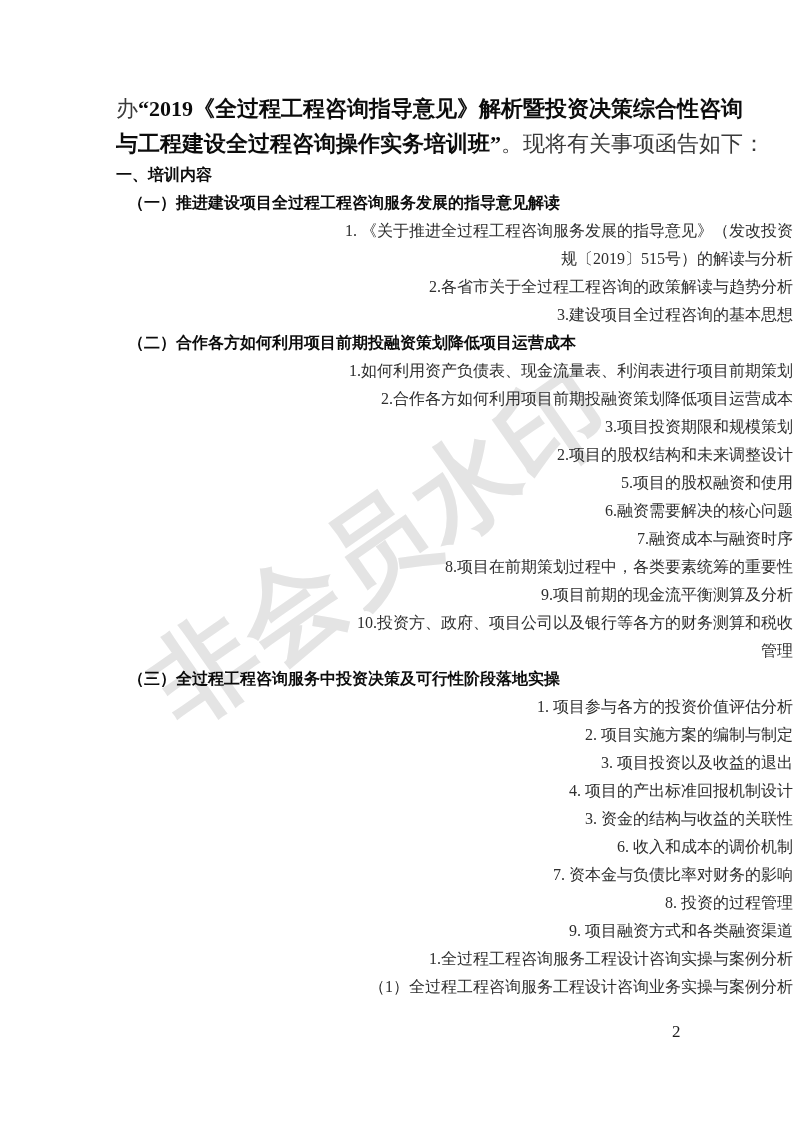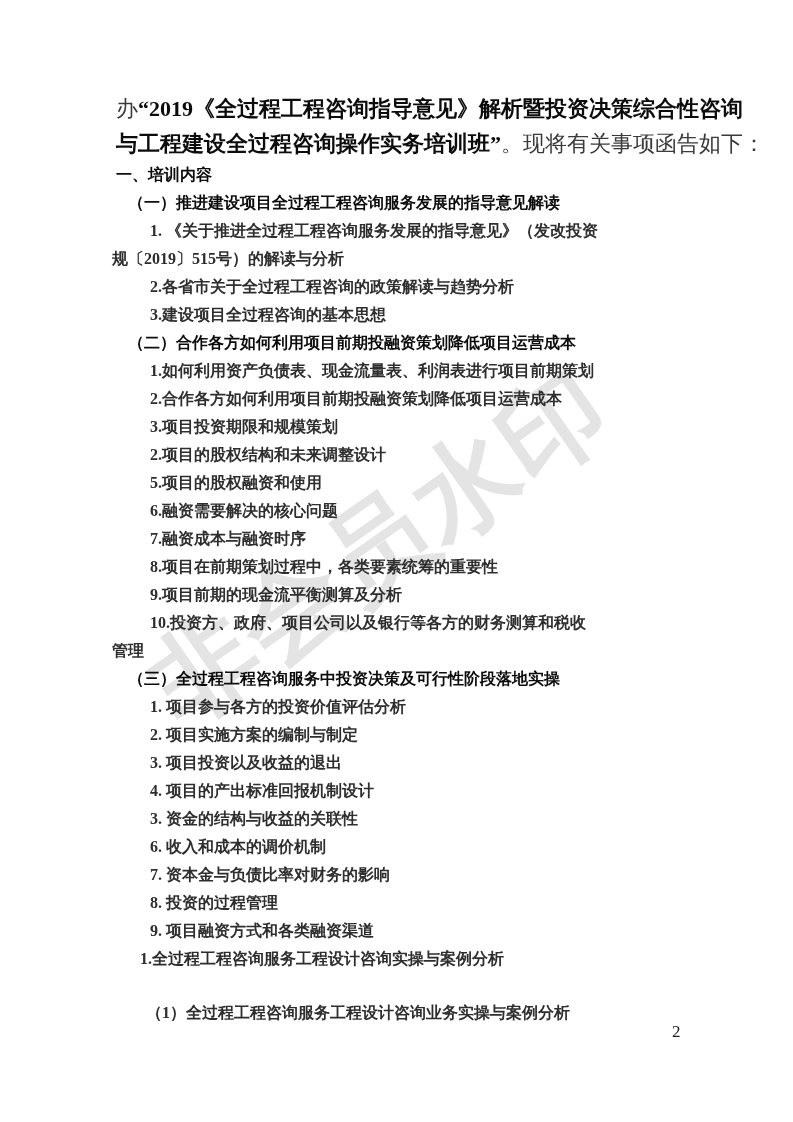--- a/index.html
+++ b/index.html
@@ -37,28 +37,28 @@
     line-height:28px;
     font-size:16px;
     color:#2e2e2e;
     white-space:nowrap;
   }
   .ln .reg{font-weight:400;color:#3a3a3a;}
   .ln .bold{font-weight:700;color:#0c0c0c;}
   .t{height:36px;line-height:34px;font-size:22px;}
   .t2{height:33px;line-height:31px;font-size:22px;}
   .h{font-weight:700;color:#0c0c0c;}
-  .r{font-weight:700;color:#2e2e2e;}
+  .r{font-weight:400;color:#2e2e2e;text-align:right;}
   
   .i0{padding-left:116px;font-family:Liberation Serif, serif;}
   .ih{padding-left:100px;margin-left:28px;}
   .ic{padding-left:112px;}
   .ii{padding-left:150px;}
   .i32{padding-left:140px;}
-  .is{padding-left:146px;margin-top:26px;}
+  .is{padding-left:146px;}
   .pageno{
     position:absolute;
     left:672px;
     top:1022px;
     z-index:1;
     font-size:17px;
     color:#1c1c1c;
     font-family:"Liberation Serif","DejaVu Serif",serif;
   }
 </style>

